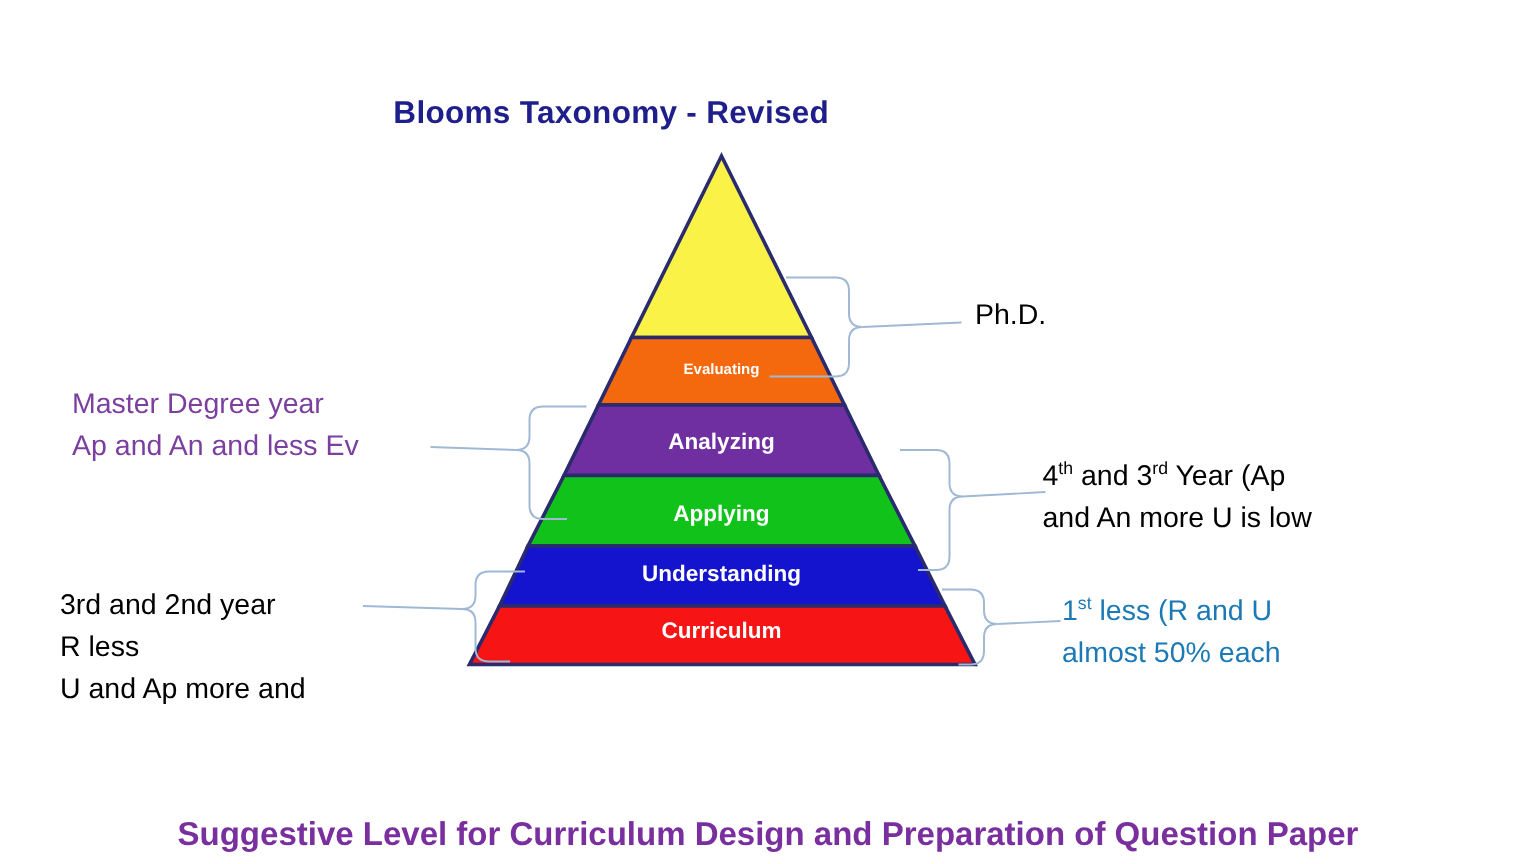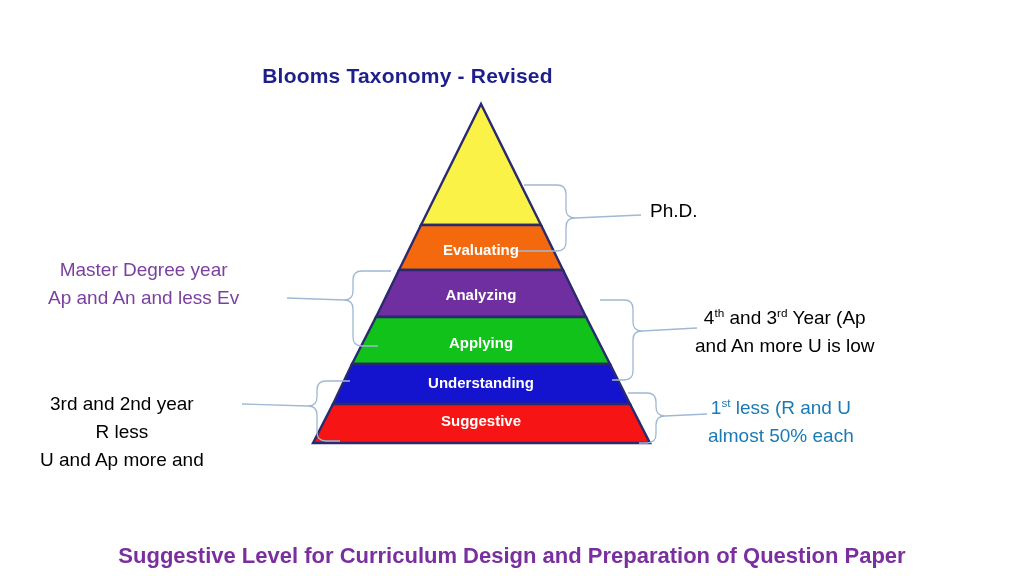--- a/index.html
+++ b/index.html
@@ -53,21 +53,20 @@
     white-space: nowrap;
     pointer-events: none;
   }
 
   
   .annotation {
     position: absolute;
     font-size: 19px;
     line-height: 28px;
     white-space: nowrap;
-    text-align: center;
   }
   .annotation sup {
     font-size: 0.62em;
     vertical-align: super;
     line-height: 0;
   }
 
   .ann-phd       { left: 650px; top: 197px; color: #000000; }
   .ann-master    { left: 48px;  top: 256px; color: #7b3fa0; }
   .ann-fourth    { left: 695px; top: 304px; color: #000000; }
@@ -134,29 +133,29 @@
     <line x1="308" y1="406" x2="242" y2="404" stroke="#9fb8d4" stroke-width="1.3"></line>
 
     <path d="M 628,393 L 647,393 Q 656,393 656,402 L 656,407
              Q 656,416 665,416
              Q 656,416 656,425 L 656,434
              Q 656,443 647,443 L 639,443" fill="none" stroke="#9fb8d4" stroke-width="1.3"></path>
     <line x1="665" y1="416" x2="707" y2="414" stroke="#9fb8d4" stroke-width="1.3"></line>
   </svg>
 
 
-  <div class="level-label" style="left:381px; top:241px; width:200px; font-size:15px; color:#ffffff;">Evaluating</div>
+  <div class="level-label" style="left:381px; top:241px; width:200px; font-size:10px; color:#ffffff;">Evaluating</div>
 
   <div class="level-label" style="left:381px; top:286px; width:200px; font-size:15px; color:#ffffff;">Analyzing</div>
 
   <div class="level-label" style="left:381px; top:334px; width:200px; font-size:15px; color:#ffffff;">Applying</div>
 
   <div class="level-label" style="left:381px; top:374px; width:200px; font-size:15px; color:#ffffff;">Understanding</div>
 
-  <div class="level-label" style="left:381px; top:412px; width:200px; font-size:15px; color:#ffffff;">Suggestive</div>
+  <div class="level-label" style="left:381px; top:412px; width:200px; font-size:15px; color:#ffffff;">Curriculum</div>
 
   <div class="annotation ann-phd">
     <div>Ph.D.</div>
   </div>
 
   <div class="annotation ann-master">
     <div>Master Degree year</div>
     <div>Ap and An and less Ev</div>
   </div>
 

